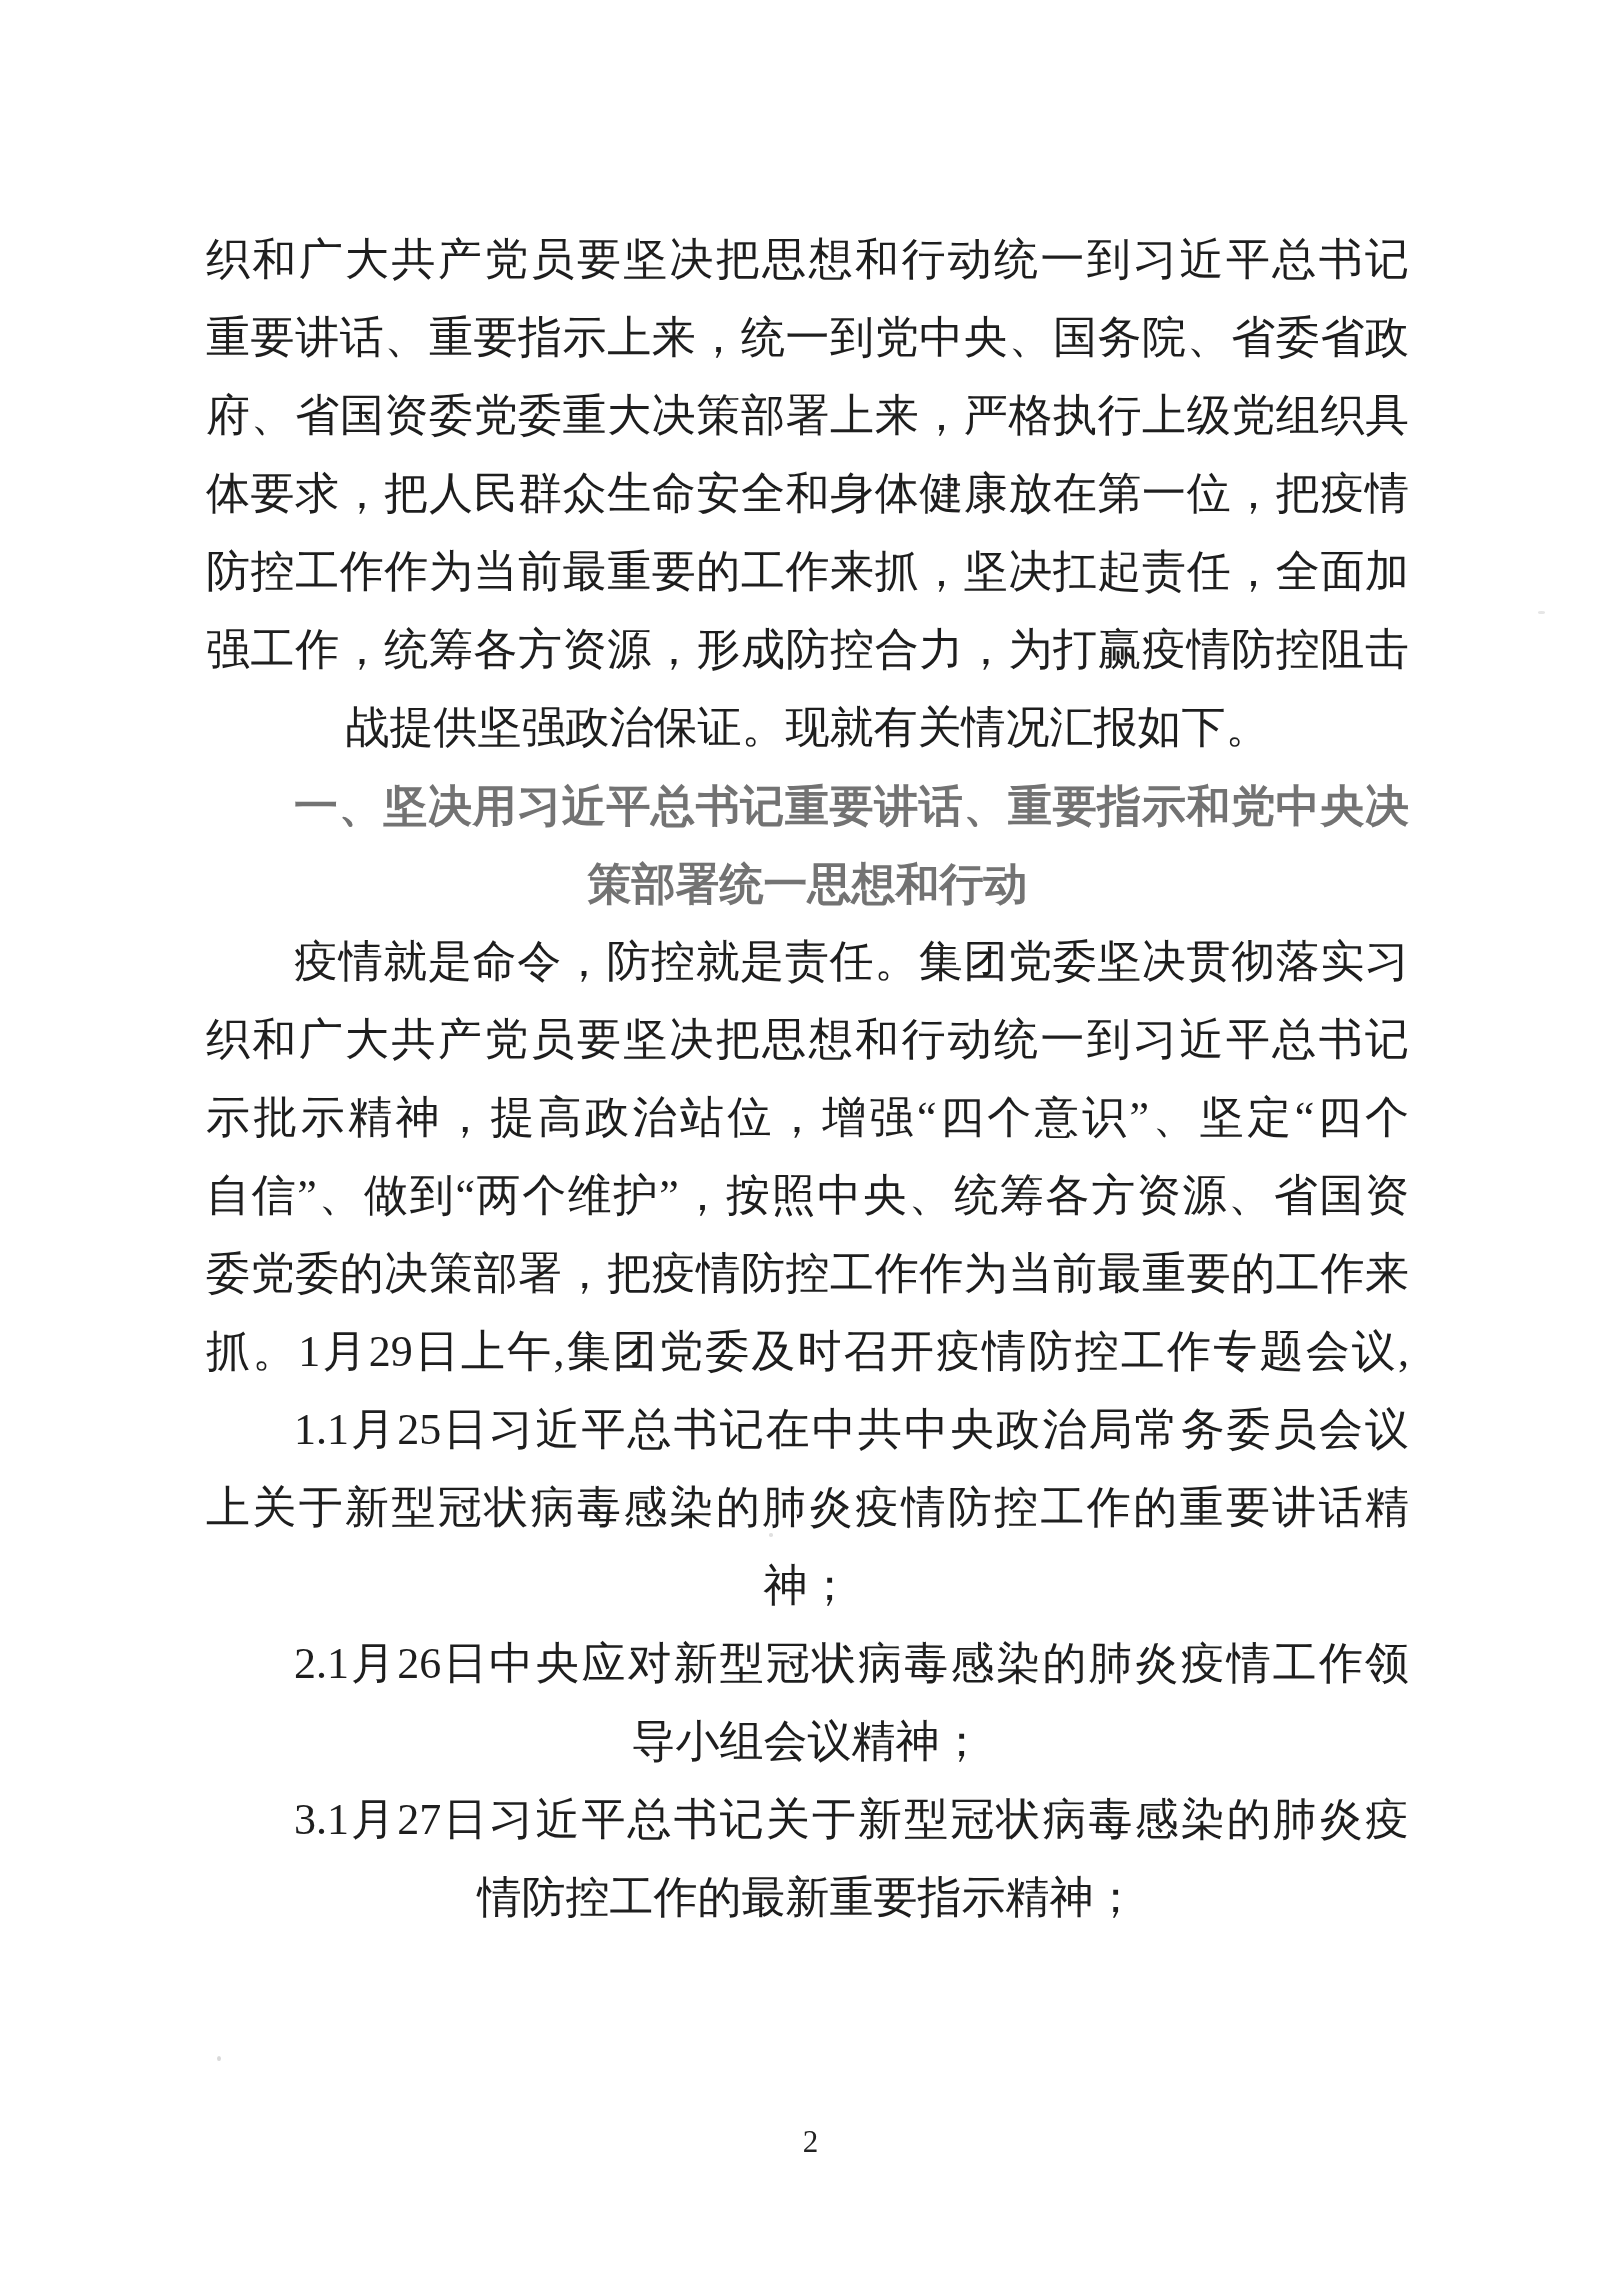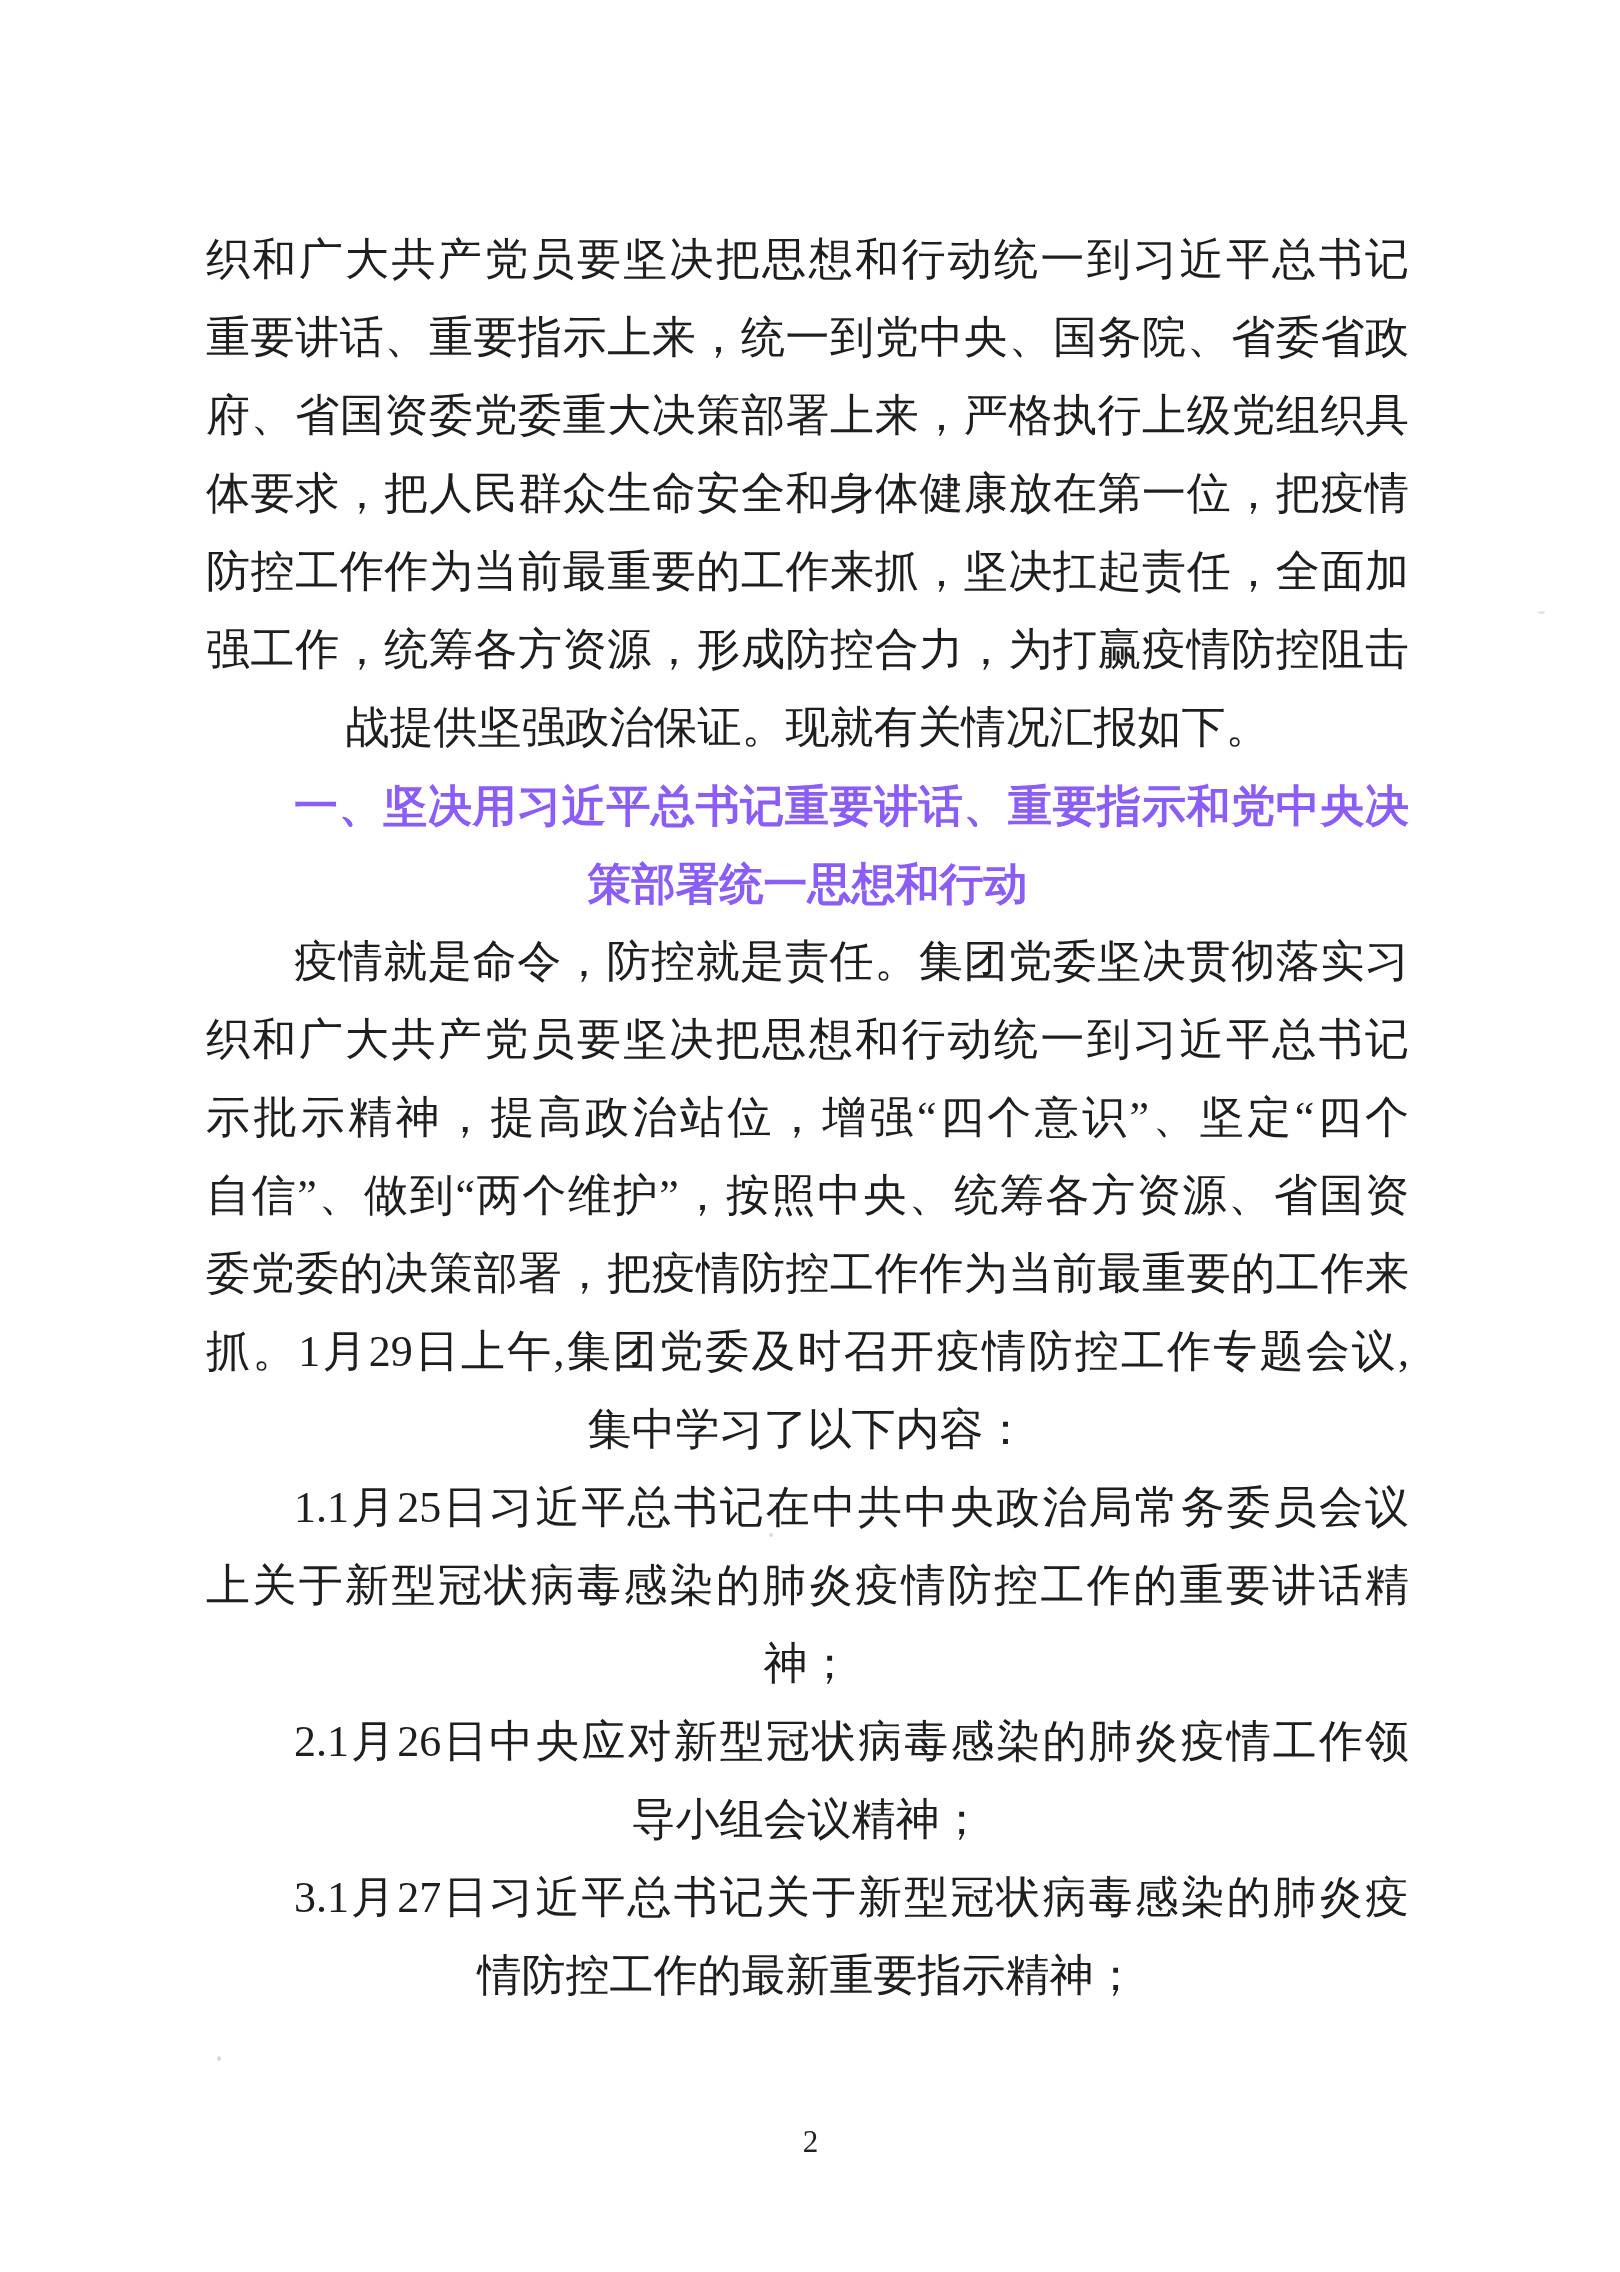--- a/index.html
+++ b/index.html
@@ -38,21 +38,21 @@
     text-justify: inter-character;
   }
   
   .in {
     text-indent: 88px;
   }
   
   .h {
     font-weight: 700;
     font-family: "Liberation Sans", "DejaVu Sans", sans-serif;
-    color: #8b5cf6;
+    color: #737373;
   }
   .pageno {
     position: absolute;
     left: 0;
     top: 2120px;
     width: 1621px;
     text-align: center;
     font-size: 31px;
     line-height: 44px;
     color: #222222;
@@ -82,21 +82,20 @@
     <div class="line j">强工作，统筹各方资源，形成防控合力，为打赢疫情防控阻击</div>
     <div class="line">战提供坚强政治保证。现就有关情况汇报如下。</div>
     <div class="line j h in">一、坚决用习近平总书记重要讲话、重要指示和党中央决</div>
     <div class="line h">策部署统一思想和行动</div>
     <div class="line j in">疫情就是命令，防控就是责任。集团党委坚决贯彻落实习</div>
     <div class="line j">织和广大共产党员要坚决把思想和行动统一到习近平总书记</div>
     <div class="line j">示批示精神，提高政治站位，增强“四个意识”、坚定“四个</div>
     <div class="line j">自信”、做到“两个维护”，按照中央、统筹各方资源、省国资</div>
     <div class="line j">委党委的决策部署，把疫情防控工作作为当前最重要的工作来</div>
     <div class="line j">抓。1月29日上午,集团党委及时召开疫情防控工作专题会议,</div>
-    <div class="line">集中学习了以下内容：</div>
     <div class="line j in">1.1月25日习近平总书记在中共中央政治局常务委员会议</div>
     <div class="line j">上关于新型冠状病毒感染的肺炎疫情防控工作的重要讲话精</div>
     <div class="line">神；</div>
     <div class="line j in">2.1月26日中央应对新型冠状病毒感染的肺炎疫情工作领</div>
     <div class="line">导小组会议精神；</div>
     <div class="line j in">3.1月27日习近平总书记关于新型冠状病毒感染的肺炎疫</div>
     <div class="line">情防控工作的最新重要指示精神；</div>
   </div>
 
   <div class="pageno">2</div>

